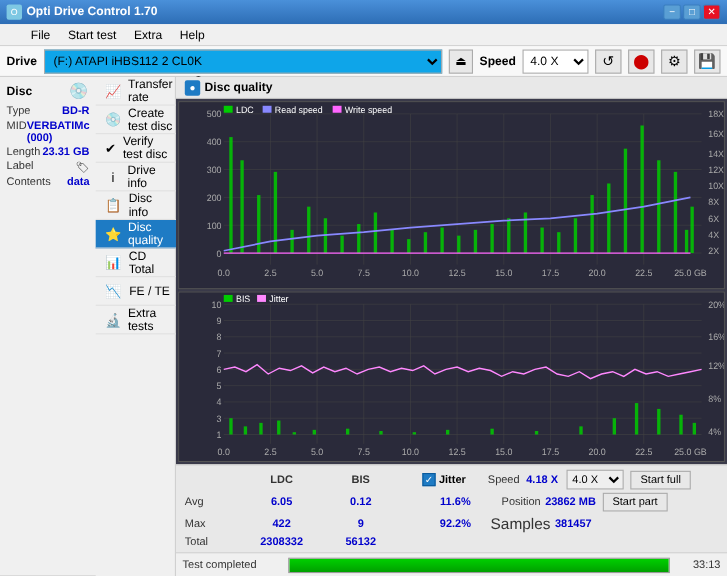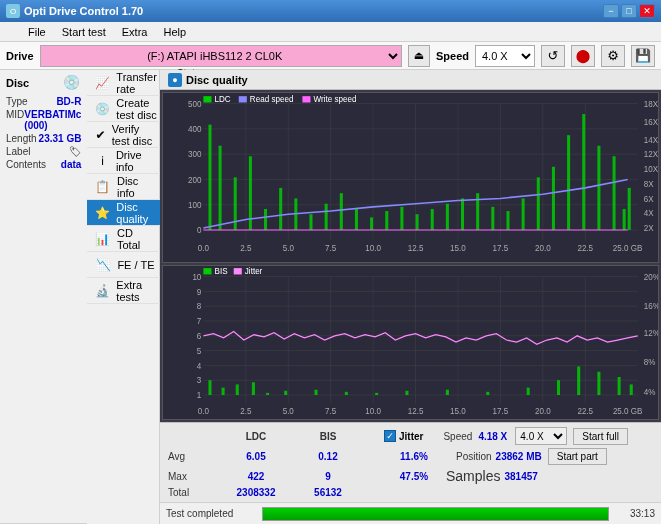--- a/index.html
+++ b/index.html
@@ -42,23 +42,22 @@
       padding: 0 6px;
       border-bottom: 1px solid #d0d0d0;
       gap: 6px;
     }
     .drive-label { font-size: 11px; font-weight: bold; }
     .drive-select {
       flex: 1;
       height: 22px;
       font-size: 11px;
       border: 1px solid #ababab;
-      background: #f9a8d4;
+      background: #0ea5e9;
       padding: 0 4px;
-      text-align: center;
     }
     .drive-eject { width: 22px; height: 22px; background: #e8e8e8; border: 1px solid #ababab; display: flex; align-items: center; justify-content: center; cursor: pointer; font-size: 11px; }
     .speed-label { font-size: 11px; font-weight: bold; }
     .speed-select { width: 60px; height: 22px; font-size: 11px; border: 1px solid #ababab; background: white; padding: 0 2px; }
     .icon-btn { width: 24px; height: 22px; background: #e8e8e8; border: 1px solid #ababab; display: flex; align-items: center; justify-content: center; cursor: pointer; font-size: 13px; }
 
     
     .main-layout {
       display: flex;
       height: calc(524px - 22px - 20px - 28px);
@@ -524,21 +523,21 @@
         <span style="margin-left:12px; font-size:10px; color:#333;">Position</span>
         <span style="margin-left:4px; font-size:10px; color:#0000cc; font-weight:bold;">23862 MB</span>
         <button class="start-btn" style="margin-left:6px;">Start part</button>
       </div>
 
       <div style="display:flex; align-items:center; gap:0;">
         <span style="width:52px; font-size:10px; color:#333;">Max</span>
         <span style="width:72px; text-align:center; font-size:10px; color:#0000cc; font-weight:bold;">422</span>
         <span style="width:72px; text-align:center; font-size:10px; color:#0000cc; font-weight:bold;">9</span>
         <span style="width:20px;"></span>
-        <span style="width:60px; text-align:center; font-size:10px; color:#0000cc; font-weight:bold;">47.5%</span>
+        <span style="width:60px; text-align:center; font-size:10px; color:#0000cc; font-weight:bold;">92.2%</span>
         <span style="margin-left:2px; font-size:14px; color:#333;">Samples</span>
         <span style="margin-left:4px; font-size:10px; color:#0000cc; font-weight:bold;">381457</span>
       </div>
 
       <div style="display:flex; align-items:center; gap:0;">
         <span style="width:52px; font-size:10px; color:#333;">Total</span>
         <span style="width:72px; text-align:center; font-size:10px; color:#0000cc; font-weight:bold;">2308332</span>
         <span style="width:72px; text-align:center; font-size:10px; color:#0000cc; font-weight:bold;">56132</span>
       </div>
     </div>

